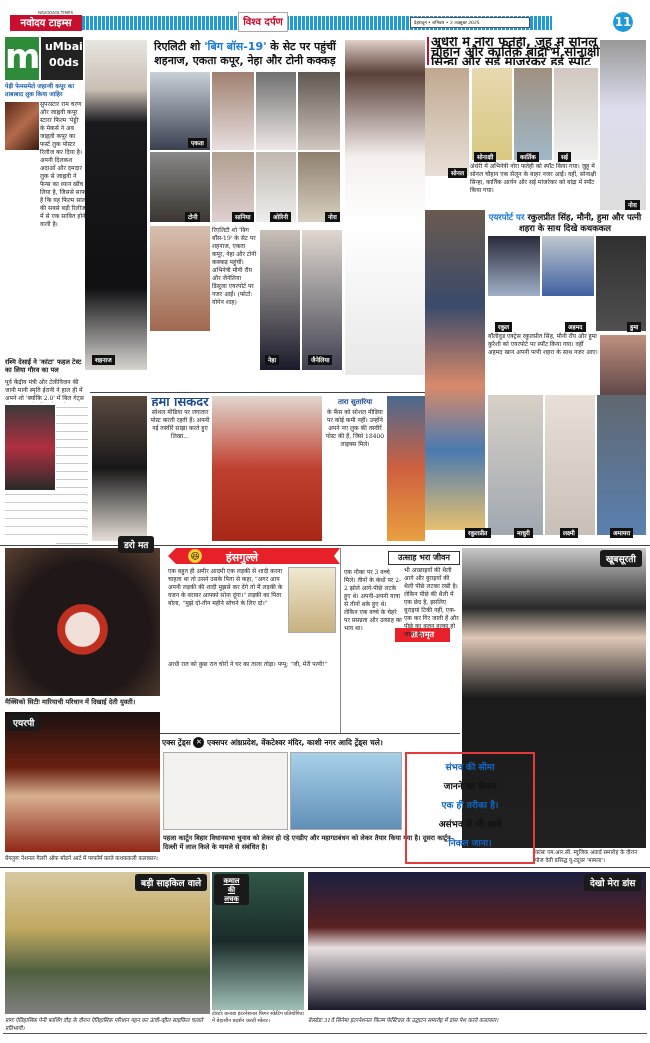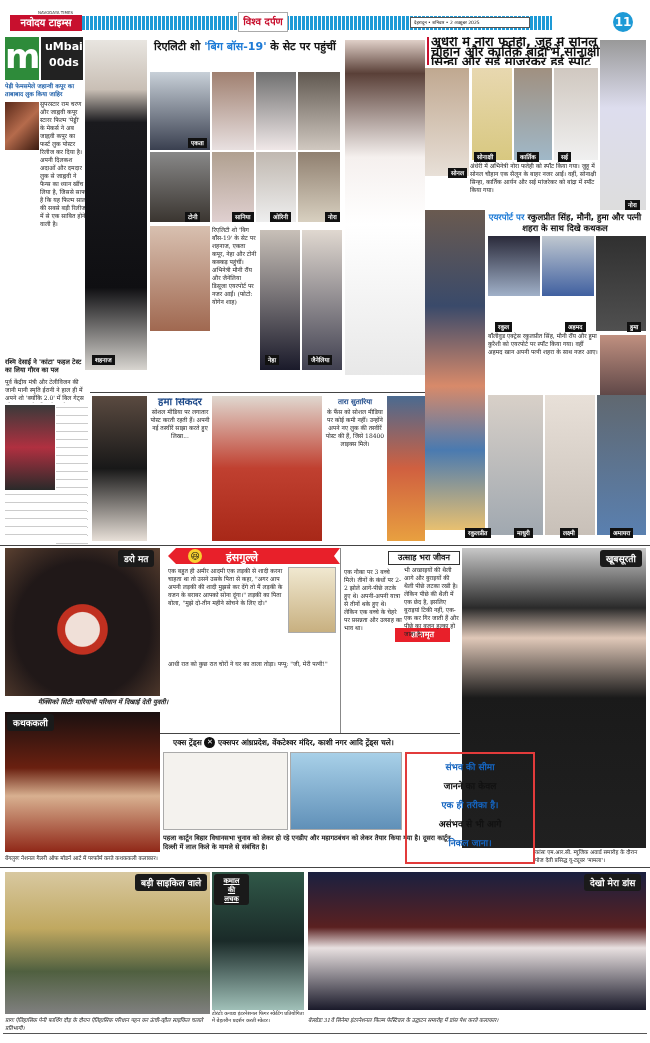--- a/index.html
+++ b/index.html
@@ -37,20 +37,21 @@
 <div class="txt hd" style="left:5px;top:358px;width:82px;height:18px;color:#111;font-size:6.5px;">रश्मि देसाई ने 'कांटा' फहल टेस्ट का लिया गौरव का पल</div>
 <div class="txt" style="left:5px;top:378px;width:82px;height:25px;">पूर्व केंद्रीय मंत्री और टेलीविजन की जानी मानी स्मृति ईरानी ने हाल ही में अपने शो 'क्योंकि 2.0' में बिल गेट्स को बुलाया और बिल गेट्स ने 100 एपिसोड पूरे होने पर भारत का मान रोशन किया।</div>
 <div class="photo" style="left:5px;top:405px;width:50px;height:85px;background:linear-gradient(180deg,#3a3a3a,#b03040,#2a2a2a);"></div>
 <div class="txt" style="left:56px;top:405px;width:32px;height:140px;background:repeating-linear-gradient(180deg,#fff 0 2px,#ccc 2px 3px,#fff 3px 8px);"></div>
 <div class="txt" style="left:5px;top:492px;width:82px;height:50px;background:repeating-linear-gradient(180deg,#fff 0 2px,#ccc 2px 3px,#fff 3px 8px);"></div>
 
 <div class="abs hd" style="left:140px;top:40px;width:210px;font-size:11px;line-height:14px;text-align:center;">
   <span>रिएलिटी शो</span>
   <span style="color:#1e7bd6;">'बिग बॉस-19'</span>
   <span>के सेट पर पहुंचीं</span>
+  <div>शहनाज, एकता कपूर, नेहा और टोनी कक्कड़</div>
 </div>
 
 <div class="photo" style="left:85px;top:40px;width:62px;height:330px;background:linear-gradient(180deg,#e8e5e0 0%,#c9bfb5 15%,#1a1a1e 25%,#0f0f12 75%,#d8d5d0 100%);"></div>
 <div class="cap" style="left:92px;top:355px;">शहनाज</div>
 
 <div class="photo" style="left:150px;top:72px;width:60px;height:78px;background:linear-gradient(180deg,#c8d0d8,#3a4050);"></div>
 <div class="cap" style="left:188px;top:138px;">एकता</div>
 <div class="photo" style="left:212px;top:72px;width:42px;height:78px;background:linear-gradient(180deg,#a08070,#e8e0e0);"></div>
 <div class="photo" style="left:256px;top:72px;width:40px;height:78px;background:linear-gradient(180deg,#707070,#f0e8e8);"></div>
 <div class="photo" style="left:298px;top:72px;width:42px;height:78px;background:linear-gradient(180deg,#605850,#d0c8c0);"></div>
@@ -81,56 +82,56 @@
 <div class="photo" style="left:472px;top:68px;width:40px;height:92px;background:linear-gradient(180deg,#e8d8b0,#d8c880);"></div>
 <div class="cap" style="left:474px;top:152px;">सोनाक्षी</div>
 <div class="photo" style="left:514px;top:68px;width:38px;height:92px;background:linear-gradient(180deg,#a09080,#a0b8c8);"></div>
 <div class="cap" style="left:517px;top:152px;">कार्तिक</div>
 <div class="photo" style="left:554px;top:68px;width:44px;height:92px;background:linear-gradient(180deg,#d0c8c0,#f0f0f0);"></div>
 <div class="cap" style="left:558px;top:152px;">सई</div>
 <div class="txt" style="left:470px;top:162px;width:128px;height:46px;">अंधेरी में अभिनेत्री नोरा फतेही को स्पॉट किया गया। जुहू में सोनल चौहान एक सैलून के बाहर नजर आईं। वहीं, सोनाक्षी सिन्हा, कार्तिक आर्यन और सई मांजरेकर को बांद्रा में स्पॉट किया गया।</div>
 
 <div class="abs hd" style="left:485px;top:212px;width:160px;font-size:8.5px;line-height:11px;text-align:center;">
   <span style="color:#1e7bd6;">एयरपोर्ट पर</span>
-  <span>रकुलप्रीत सिंह, मौनी, हुमा और पत्नी शहरा के साथ दिखे कथकल</span>
+  <span>रकुलप्रीत सिंह, मौनी, हुमा और पत्नी शहरा के साथ दिखे कथककल</span>
 </div>
 <div class="photo" style="left:425px;top:210px;width:60px;height:320px;background:linear-gradient(180deg,#6a5a50 0%,#3a4a6a 30%,#d88a6a 55%,#4a7ab0 75%,#e8c070 100%);"></div>
 <div class="photo" style="left:488px;top:236px;width:52px;height:60px;background:linear-gradient(180deg,#2a2a3a,#a0b0c8);"></div>
 <div class="cap" style="left:495px;top:322px;">रकुल</div>
 <div class="photo" style="left:542px;top:236px;width:52px;height:60px;background:linear-gradient(180deg,#c0c8d0,#4060a0);"></div>
 <div class="cap" style="left:565px;top:322px;">अहमद</div>
 <div class="photo" style="left:596px;top:236px;width:50px;height:95px;background:linear-gradient(180deg,#303030,#505050);"></div>
 <div class="cap" style="left:627px;top:322px;">हुमा</div>
 <div class="txt" style="left:488px;top:332px;width:110px;height:60px;">बॉलीवुड एक्ट्रेस रकुलप्रीत सिंह, मौनी रॉय और हुमा कुरैशी को एयरपोर्ट पर स्पॉट किया गया। वहीं अहमद खान अपनी पत्नी शहरा के साथ नजर आए।</div>
 <div class="photo" style="left:600px;top:335px;width:46px;height:60px;background:linear-gradient(180deg,#c09080,#604848);"></div>
 <div class="photo" style="left:488px;top:395px;width:55px;height:140px;background:linear-gradient(180deg,#d8d0c8,#a0a8b0);"></div>
 <div class="cap" style="left:465px;top:528px;">रकुलप्रीत</div>
 <div class="photo" style="left:545px;top:395px;width:50px;height:140px;background:linear-gradient(180deg,#e8e0d8,#c8c0b8);"></div>
 <div class="cap" style="left:514px;top:528px;">माधुरी</div>
 <div class="cap" style="left:560px;top:528px;">लक्ष्मी</div>
 <div class="photo" style="left:597px;top:395px;width:49px;height:140px;background:linear-gradient(180deg,#606870,#5a80b0);"></div>
 <div class="cap" style="left:610px;top:528px;">अमायरा</div>
 
 <div class="rule" style="left:90px;top:392px;width:335px;height:1px;"></div>
 <div class="photo" style="left:92px;top:396px;width:55px;height:145px;background:linear-gradient(180deg,#5a4a40,#181818 50%,#e8e0d8);"></div>
-<div class="txt hd" style="left:150px;top:398px;width:60px;font-size:10px;color:#1e4a8a;text-align:center;">हुमा सिकंदर</div>
+<div class="txt hd" style="left:150px;top:398px;width:60px;font-size:13px;color:#1e4a8a;text-align:center;">हुमा सिकंदर</div>
 <div class="txt" style="left:150px;top:408px;width:60px;height:120px;text-align:center;">सोशल मीडिया पर लगातार पोस्ट करती रहती हैं। अपनी नई तस्वीरें साझा करते हुए लिखा...</div>
 <div class="photo" style="left:212px;top:396px;width:110px;height:145px;background:linear-gradient(180deg,#e0d8d0,#c04030 50%,#a82818);"></div>
 <div class="txt hd" style="left:325px;top:398px;width:60px;font-size:7px;color:#1e4a8a;text-align:center;">तारा सुतारिया</div>
 <div class="txt" style="left:325px;top:408px;width:60px;height:120px;text-align:center;">के फैंस को सोशल मीडिया पर कोई कमी नहीं। उन्होंने अपने नए लुक की तस्वीरें पोस्ट की हैं, जिसे 18400 लाइक्स मिले।</div>
 <div class="photo" style="left:387px;top:396px;width:38px;height:145px;background:linear-gradient(180deg,#4a6a90,#d06040 50%,#e8a040);"></div>
 
 <div class="rule" style="left:0;top:545px;width:650px;height:1px;"></div>
 
 <div class="photo" style="left:5px;top:548px;width:155px;height:148px;background:radial-gradient(circle at 50% 55%,#f0e0d8 0 15%,#c03020 16% 22%,#201818 23% 60%,#5a4030 100%);"></div>
-<div class="lbl" style="left:118px;top:550px;">डरो मत</div>
-<div class="txt hd" style="left:5px;top:698px;width:155px;font-size:6.5px;font-style:italic;margin-left:33px;">मैक्सिको सिटीः मारियाची परिधान में दिखाई देती युवती।</div>
+<div class="lbl" style="left:118px;top:536px;">डरो मत</div>
+<div class="txt hd" style="left:5px;top:698px;width:155px;font-size:6.5px;">मैक्सिको सिटीः मारियाची परिधान में दिखाई देती युवती।</div>
 
 <div class="photo" style="left:5px;top:712px;width:155px;height:140px;background:linear-gradient(180deg,#1a1010,#6a2010 40%,#d8b090 60%,#902818 100%);"></div>
-<div class="lbl" style="left:7px;top:714px;">कथककली</div>
+<div class="lbl" style="left:7px;top:714px;">एयरपी</div>
 <div class="txt" style="left:5px;top:854px;width:155px;font-size:5.5px;">बेंगलुरुः नेशनल गैलरी ऑफ मॉडर्न आर्ट में परफॉर्म करते कथककली कलाकार।</div>
 
 <div class="abs" style="left:168px;top:548px;width:172px;height:16px;background:#e8202a;clip-path:polygon(8px 0,100% 0,calc(100% - 6px) 50%,100% 100%,8px 100%,0 50%);">
   <div class="abs" style="left:20px;top:1px;width:14px;height:14px;border-radius:50%;background:#f8d030;text-align:center;font-size:9px;line-height:14px;">😆</div>
   <div class="abs hd" style="left:58px;top:1px;color:#fff;font-size:11px;">हंसगुल्ले</div>
 </div>
 <div class="txt" style="left:168px;top:567px;width:118px;height:66px;">एक बहुत ही अमीर आदमी एक लड़की से शादी करना चाहता था तो उसने उसके पिता से कहा, "अगर आप अपनी लड़की की शादी मुझसे कर देंगे तो मैं लड़की के वजन के बराबर आपको सोना दूंगा।" लड़की का पिता बोला, "मुझे दो-तीन महीने सोचने के लिए दो।"</div>
 <div class="photo" style="left:288px;top:567px;width:48px;height:66px;background:linear-gradient(180deg,#f0e8d0,#c8b080);border:1px solid #aaa;"></div>
 <div class="txt" style="left:168px;top:660px;width:168px;height:68px;">आधी रात को कुछ रात चोरों ने घर का ताला तोड़ा। पप्पू: "जी, मेरी पत्नी!"</div>
 
@@ -138,21 +139,21 @@
 <div class="abs hd" style="left:388px;top:551px;width:72px;height:14px;border:1px solid #333;font-size:8px;line-height:12px;text-align:center;">उत्साह भरा जीवन</div>
 <div class="txt" style="left:344px;top:568px;width:58px;height:165px;">एक नौका पर 3 बच्चे मिले। तीनों के कंधों पर 2-2 झोले आगे-पीछे लटके हुए थे। अपनी-अपनी यात्रा से तीनों थके हुए थे। लेकिन एक बच्चे के चेहरे पर प्रसन्नता और उत्साह का भाव था।</div>
 <div class="abs hd" style="left:395px;top:628px;width:55px;height:14px;background:#e8202a;color:#fff;font-size:8px;line-height:14px;text-align:center;">ज्ञानामृत</div>
 <div class="txt" style="left:404px;top:566px;width:56px;height:168px;">भी अच्छाइयों की थैली आगे और बुराइयों की थैली पीछे लटका रखी है। लेकिन पीछे की थैली में एक छेद है, इसलिए बुराइयां टिकी नहीं, एक-एक कर गिर जाती हैं और पीछे का बजन हल्का हो जाता है।</div>
 
 <div class="photo" style="left:462px;top:548px;width:184px;height:300px;background:linear-gradient(180deg,#c8c8c8 0%,#2a2a2a 20%,#e0c8b8 30%,#1a1a1a 50%,#202020 100%);"></div>
 <div class="lbl" style="left:600px;top:550px;">खूबसूरती</div>
 <div class="txt" style="left:535px;top:848px;width:112px;height:18px;font-size:5.5px;">कांसः एम.आर.सी. म्यूजिक अवार्ड समारोह के दौरान पोज देती प्रसिद्ध यू-ट्यूबर 'मामला'।</div>
 
 <div class="rule" style="left:160px;top:733px;width:300px;height:1px;"></div>
-<div class="abs hd" style="left:162px;top:737px;width:296px;height:12px;font-size:7.5px;line-height:12px;white-space:nowrap;margin-left:11px;">
+<div class="abs hd" style="left:162px;top:737px;width:296px;height:12px;font-size:7.5px;line-height:12px;white-space:nowrap;">
   <span>एक्स ट्रेंड्स</span>
   <span style="display:inline-block;width:11px;height:11px;border-radius:50%;background:#111;color:#fff;font-size:7px;text-align:center;line-height:11px;vertical-align:middle;">✕</span>
   <span>एक्सपर आंध्रप्रदेश, वेंकटेश्वर मंदिर, काशी नगर आदि ट्रेंड्स चले।</span>
 </div>
 
 <div class="photo" style="left:163px;top:752px;width:125px;height:78px;background:#f4f2ee;border:1px solid #aaa;"></div>
 <div class="photo" style="left:290px;top:752px;width:112px;height:78px;background:linear-gradient(180deg,#a8d0e8,#6090b8);border:1px solid #aaa;"></div>
 <div class="txt hd" style="left:163px;top:834px;width:290px;font-size:6.5px;line-height:9px;">पहला कार्टून बिहार विधानसभा चुनाव को लेकर हो रहे एनडीए और महागठबंधन को लेकर तैयार किया गया है। दूसरा कार्टून दिल्ली में लाल किले के मामले से संबंधित है।</div>
 
 <div class="abs" style="left:405px;top:752px;width:130px;height:112px;border:2px solid #e23b3b;padding:4px;font-size:9px;font-weight:bold;line-height:19px;text-align:center;">

